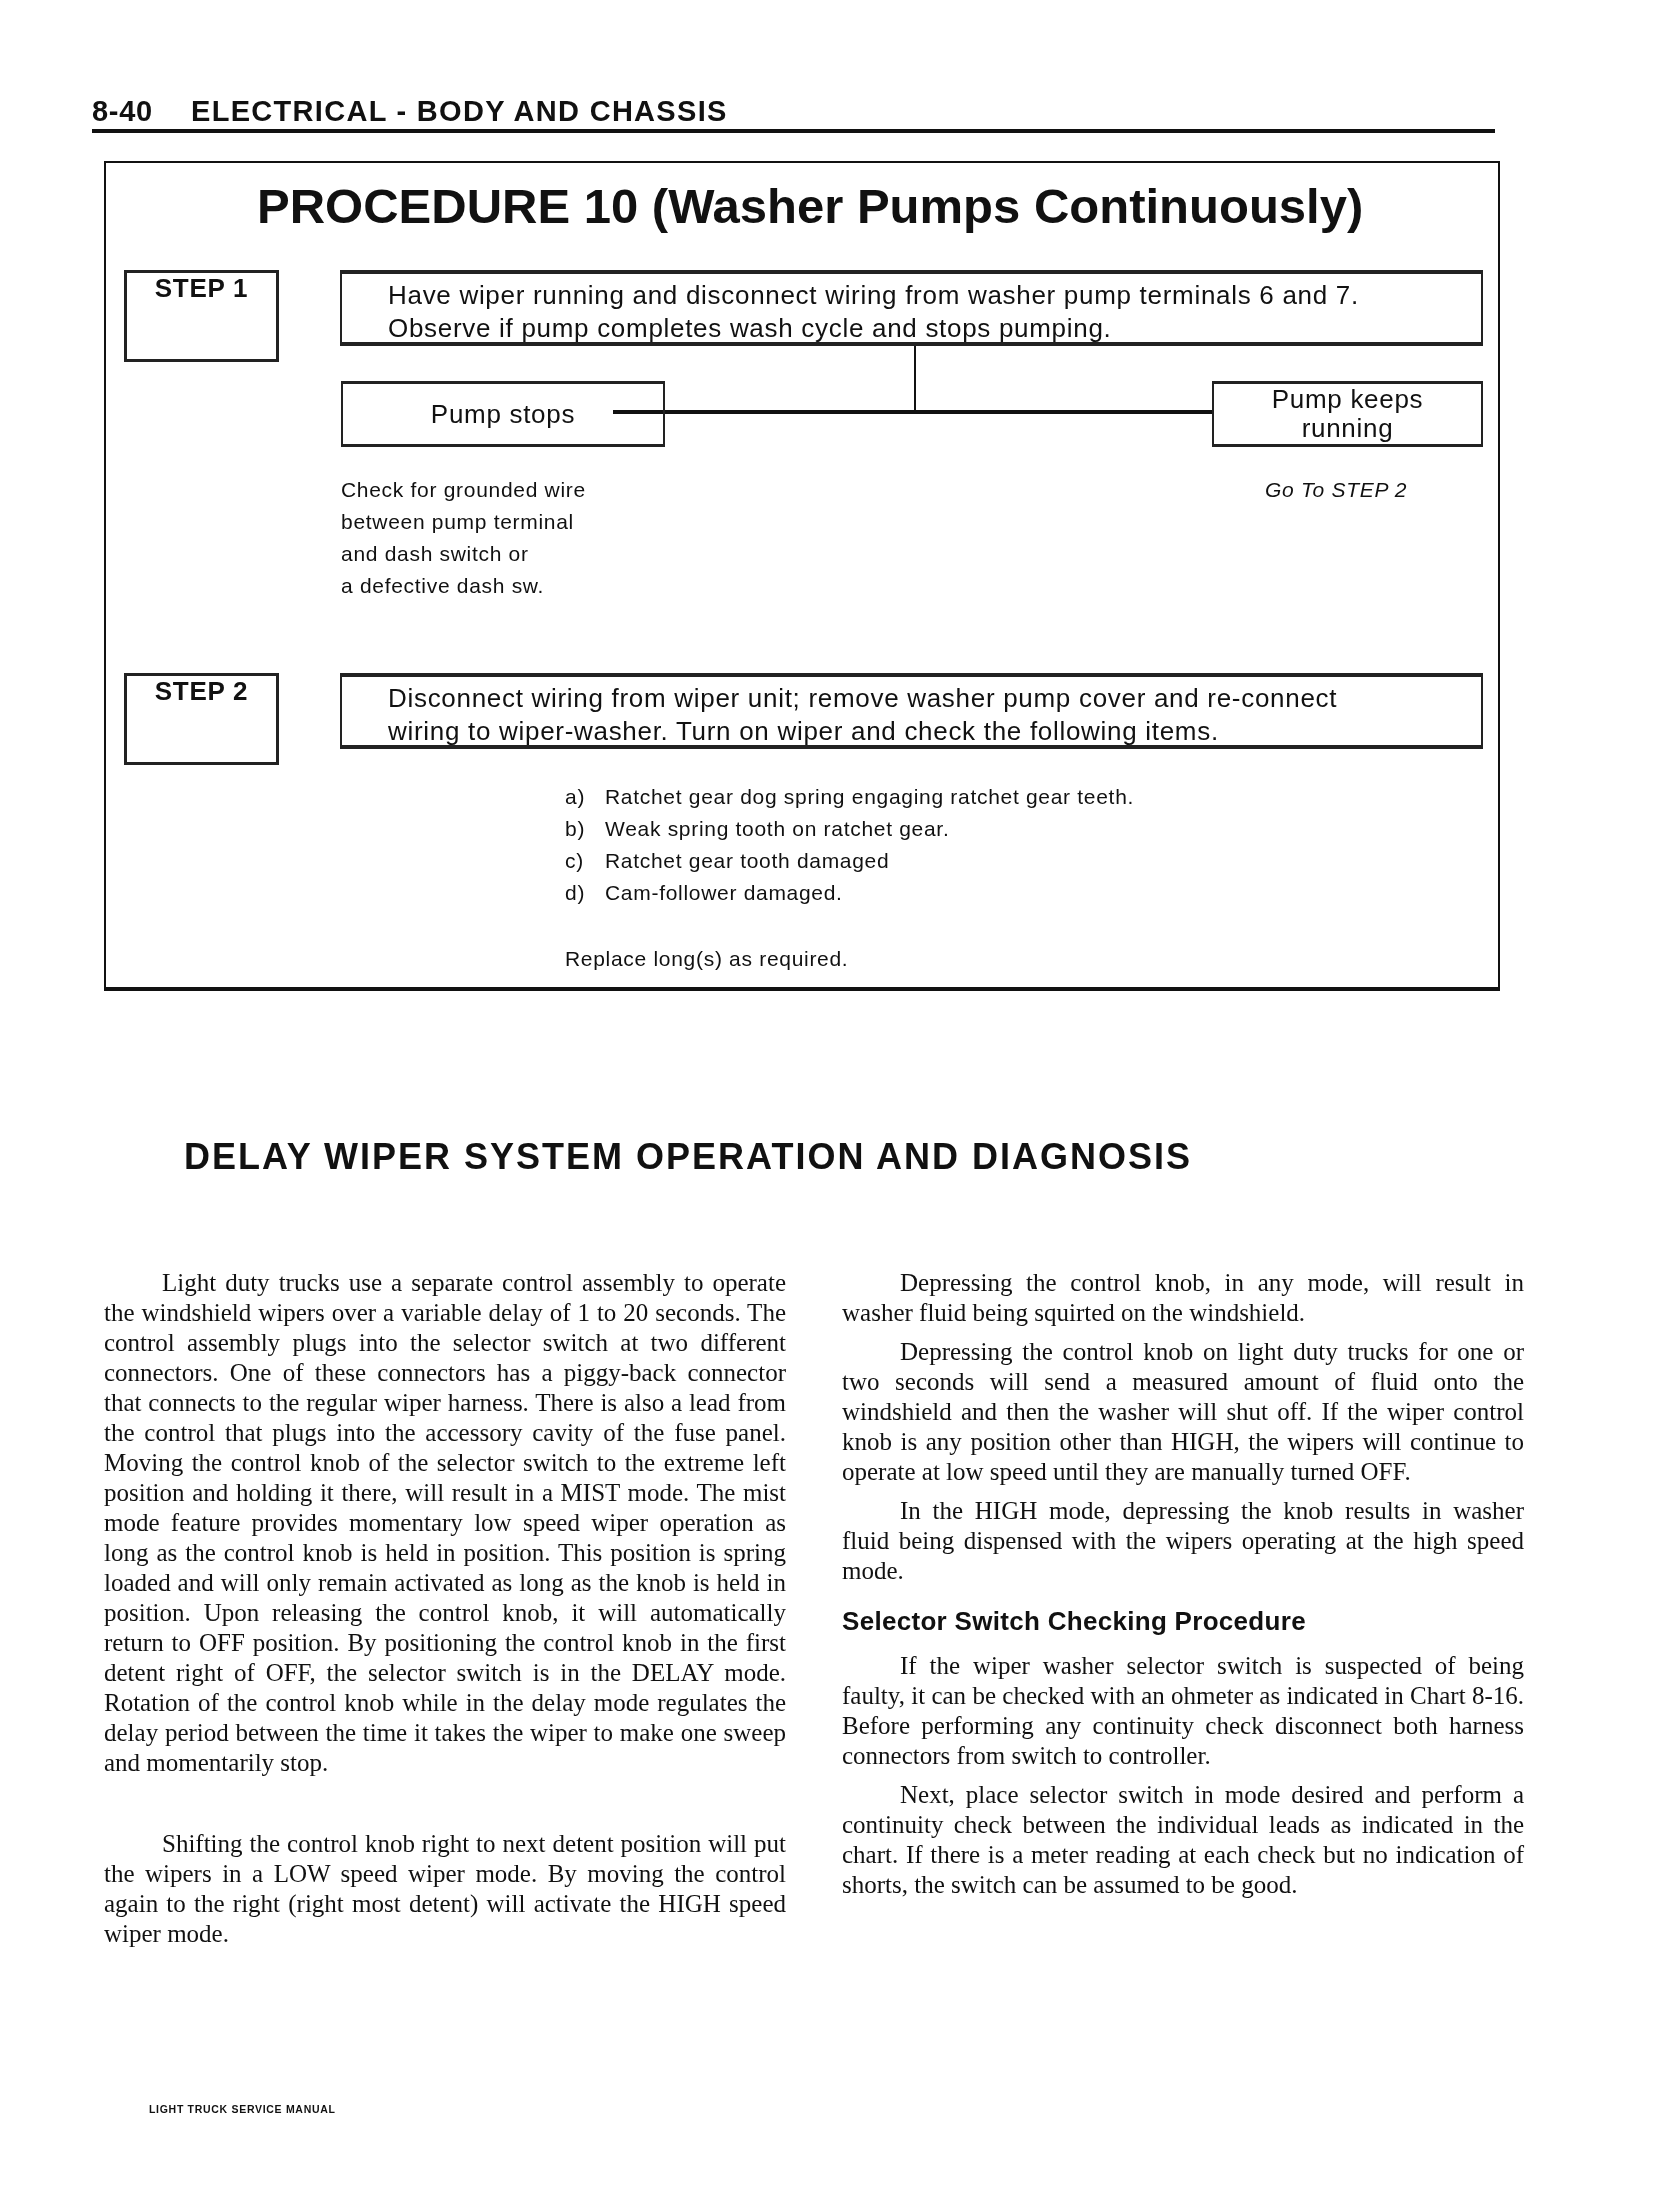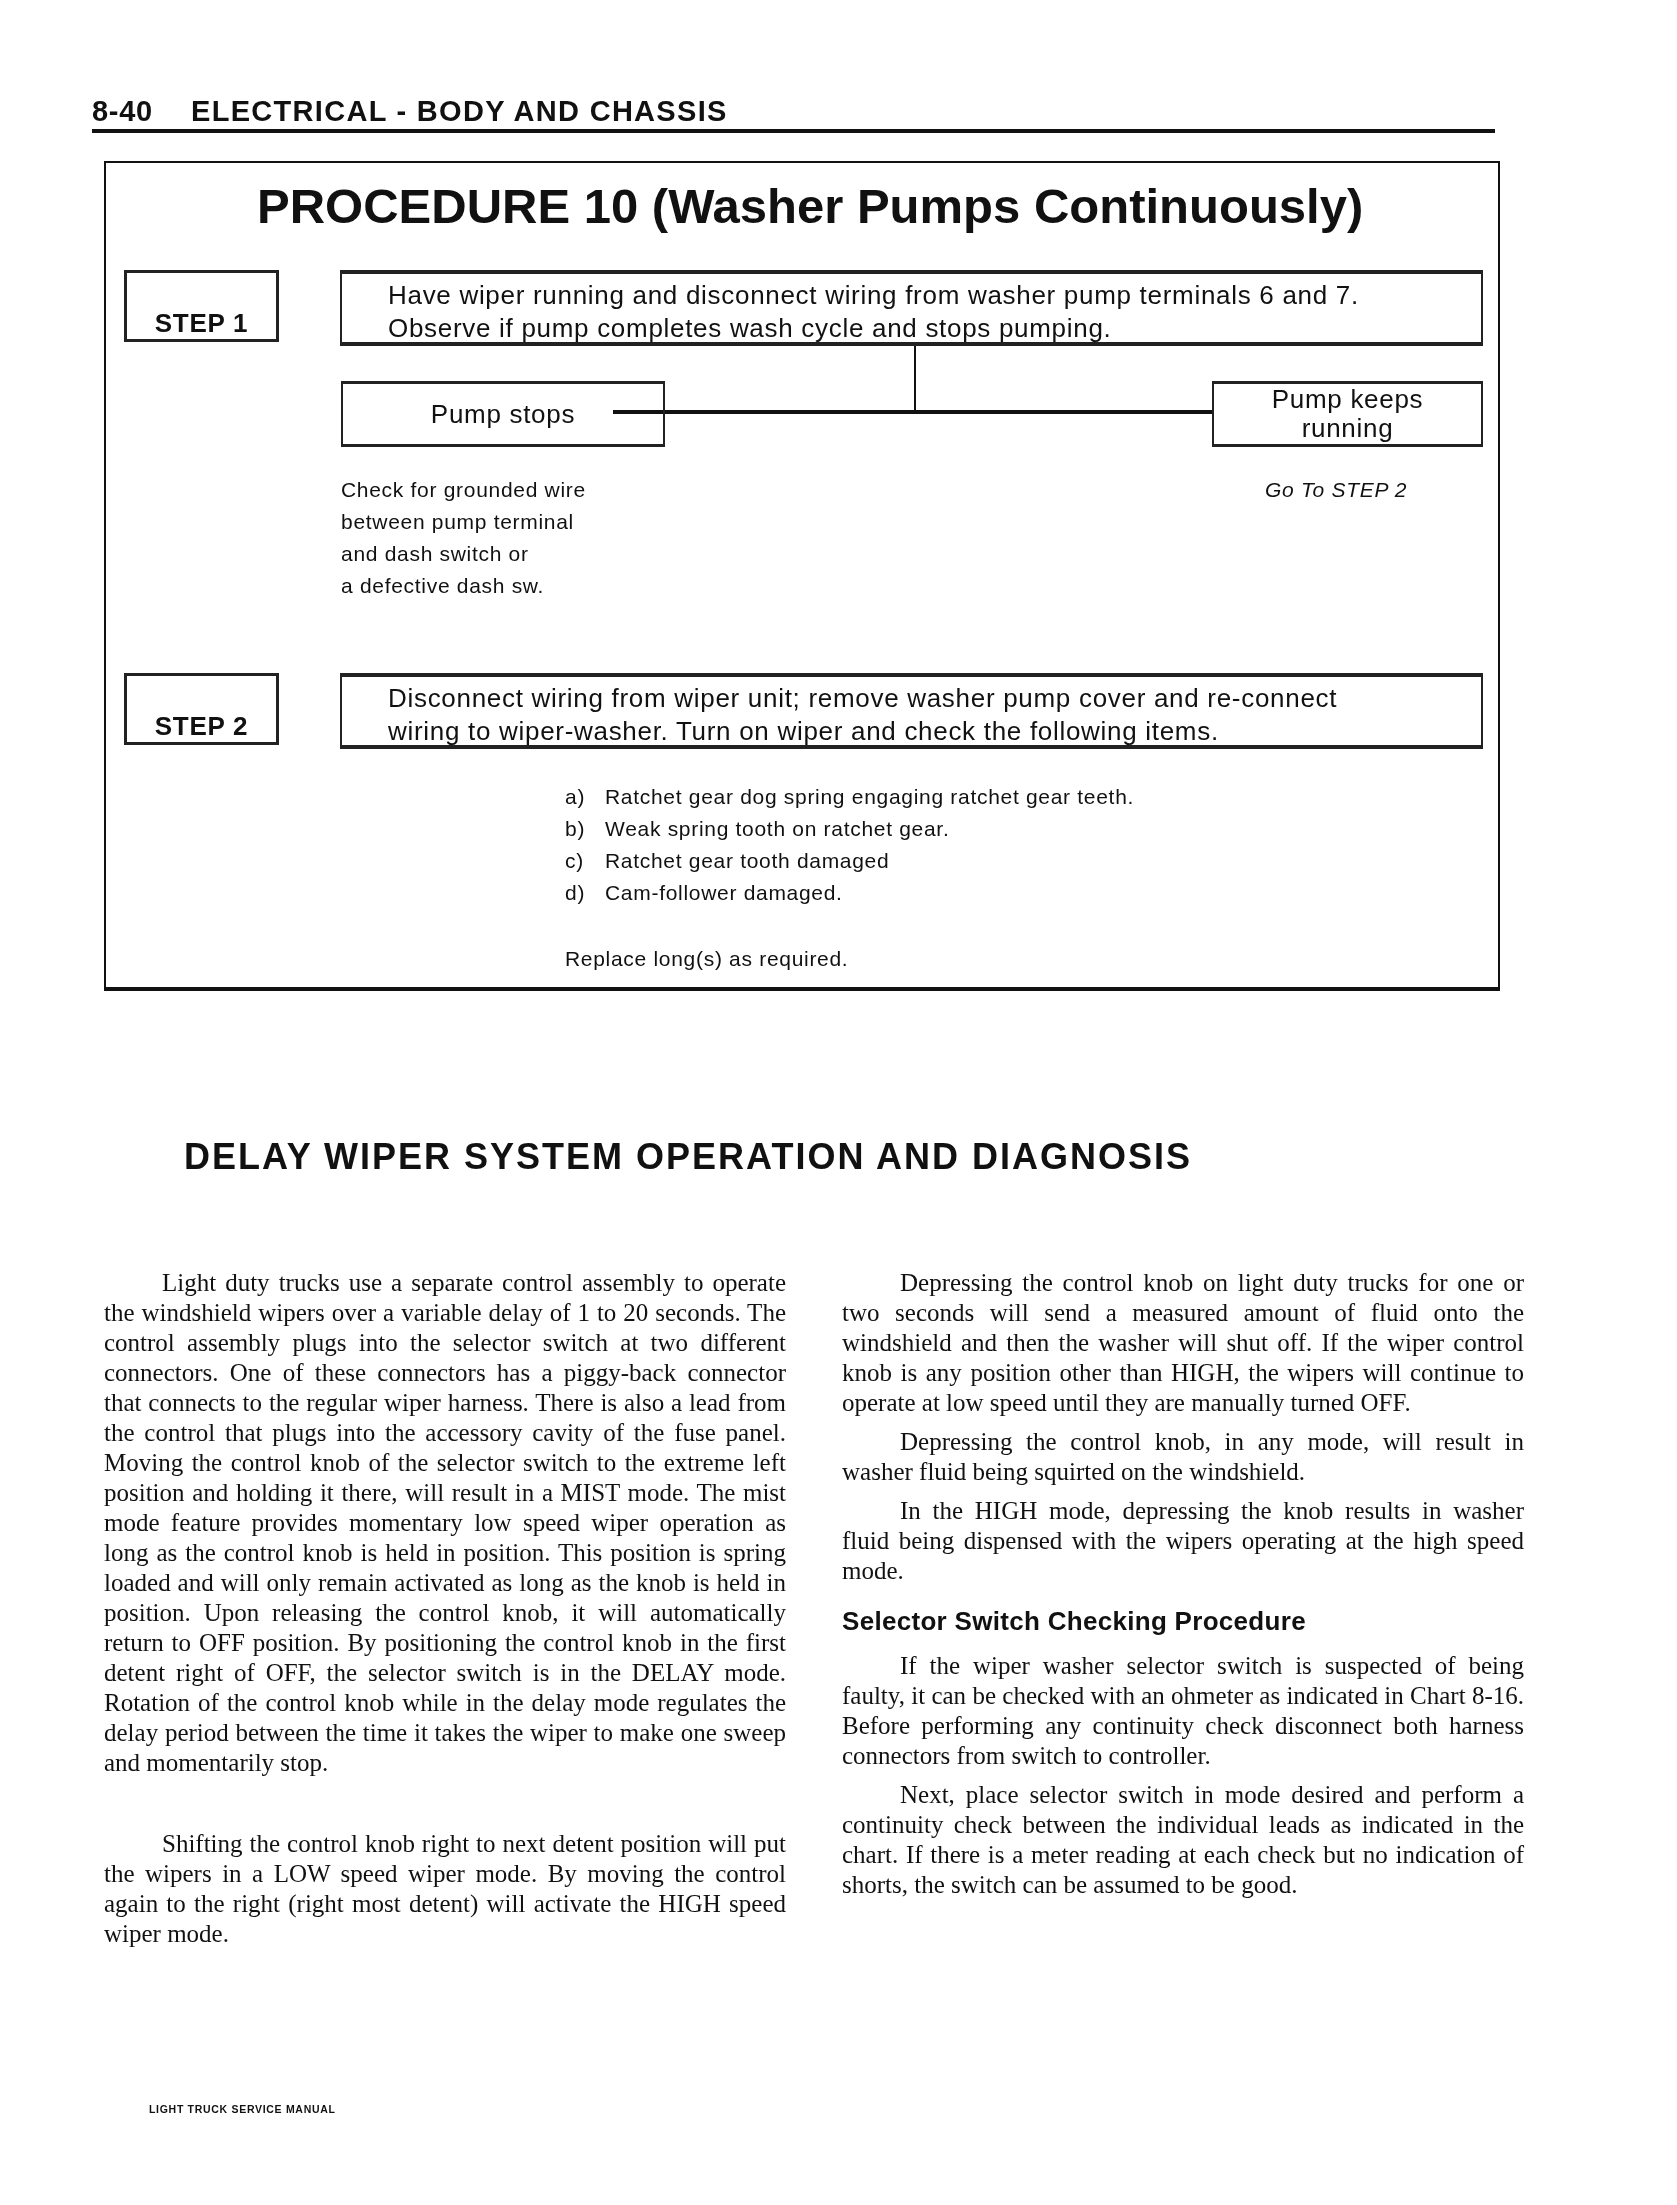--- a/index.html
+++ b/index.html
@@ -11,21 +11,21 @@
   
   #page-header { left: 92px; top: 92px; width: 1403px; height: 40px; }
   #page-num { position: absolute; left: 0; top: 2.6px; font-size: 29px; font-weight: bold; letter-spacing: 0.7px; }
   #section-title { position: absolute; left: 99px; top: 2.6px; font-size: 29px; font-weight: bold; letter-spacing: 1.3px; }
   #header-rule { position: absolute; left: 0; top: 37px; width: 1403px; height: 4px; background: #111; }
 
   
   #procedure-frame { left: 104px; top: 161px; width: 1396px; height: 830px; border: 2px solid #111; border-bottom-width: 4px; box-sizing: border-box; }
   #procedure-title { left: 257px; top: 178px; font-size: 49px; font-weight: bold; white-space: nowrap; }
 
-  .step-label { border: 3.3px solid #222; box-sizing: border-box; width: 155px; height: 72px; display: flex; align-items: flex-end; justify-content: center; font-size: 26px; font-weight: bold; letter-spacing: 0.7px; }
+  .step-label { border: 3.3px solid #222; box-sizing: border-box; width: 155px; height: 92px; display: flex; align-items: flex-start; justify-content: center; font-size: 26px; font-weight: bold; letter-spacing: 0.7px; }
   #step1-label { left: 124px; top: 270px; }
   #step2-label { left: 124px; top: 673px; }
 
   .step-box { border: 2.6px solid #222; border-top-width: 4.6px; border-bottom-width: 4.6px; box-sizing: border-box; font-size: 26px; line-height: 33px; padding: 5.3px 0 0 46px; letter-spacing: 0.7px; }
   #step1-box { left: 340px; top: 270px; width: 1143px; height: 76px; }
   #step2-box { left: 340px; top: 673px; width: 1143px; height: 76px; }
 
   .result-box { border: 2px solid #222; border-top-width: 3.3px; border-bottom-width: 3.3px; box-sizing: border-box; font-size: 26px; line-height: 29px; display: flex; align-items: center; justify-content: center; text-align: center; letter-spacing: 0.7px; }
   #pump-stops-box { left: 341px; top: 381px; width: 324px; height: 66px; }
   #pump-keeps-box { left: 1212px; top: 381px; width: 271px; height: 66px; }
@@ -127,22 +127,22 @@
 
 <div id="main-heading" class="abs sans">DELAY WIPER SYSTEM OPERATION AND DIAGNOSIS</div>
 
 <div id="col-left" class="abs serif col">
   <p>Light duty trucks use a separate control assembly to operate the windshield wipers over a variable delay of 1 to 20 seconds. The control assembly plugs into the selector switch at two different connectors. One of these connectors has a piggy-back connector that connects to the regular wiper harness. There is also a lead from the control that plugs into the accessory cavity of the fuse panel. Moving the control knob of the selector switch to the extreme left position and holding it there, will result in a MIST mode. The mist mode feature provides momentary low speed wiper operation as long as the control knob is held in position. This position is spring loaded and will only remain activated as long as the knob is held in position. Upon releasing the control knob, it will automatically return to OFF position. By positioning the control knob in the first detent right of OFF, the selector switch is in the DELAY mode. Rotation of the control knob while in the delay mode regulates the delay period between the time it takes the wiper to make one sweep and momentarily stop.</p>
   <div class="gap"></div>
   <p>Shifting the control knob right to next detent position will put the wipers in a LOW speed wiper mode. By moving the control again to the right (right most detent) will activate the HIGH speed wiper mode.</p>
 </div>
 
 <div id="col-right" class="abs serif col">
+  <p>Depressing the control knob, in any mode, will result in washer fluid being squirted on the windshield.</p>
   <p>Depressing the control knob on light duty trucks for one or two seconds will send a measured amount of fluid onto the windshield and then the washer will shut off. If the wiper control knob is any position other than HIGH, the wipers will continue to operate at low speed until they are manually turned OFF.</p>
-  <p>Depressing the control knob, in any mode, will result in washer fluid being squirted on the windshield.</p>
   <p>In the HIGH mode, depressing the knob results in washer fluid being dispensed with the wipers operating at the high speed mode.</p>
   <p id="subheading" class="sans">Selector Switch Checking Procedure</p>
   <p>If the wiper washer selector switch is suspected of being faulty, it can be checked with an ohmeter as indicated in Chart 8-16. Before performing any continuity check disconnect both harness connectors from switch to controller.</p>
   <p>Next, place selector switch in mode desired and perform a continuity check between the individual leads as indicated in the chart. If there is a meter reading at each check but no indication of shorts, the switch can be assumed to be good.</p>
 </div>
 
 <div id="footer" class="abs sans">LIGHT TRUCK SERVICE MANUAL</div>
 
 
 </body></html>

